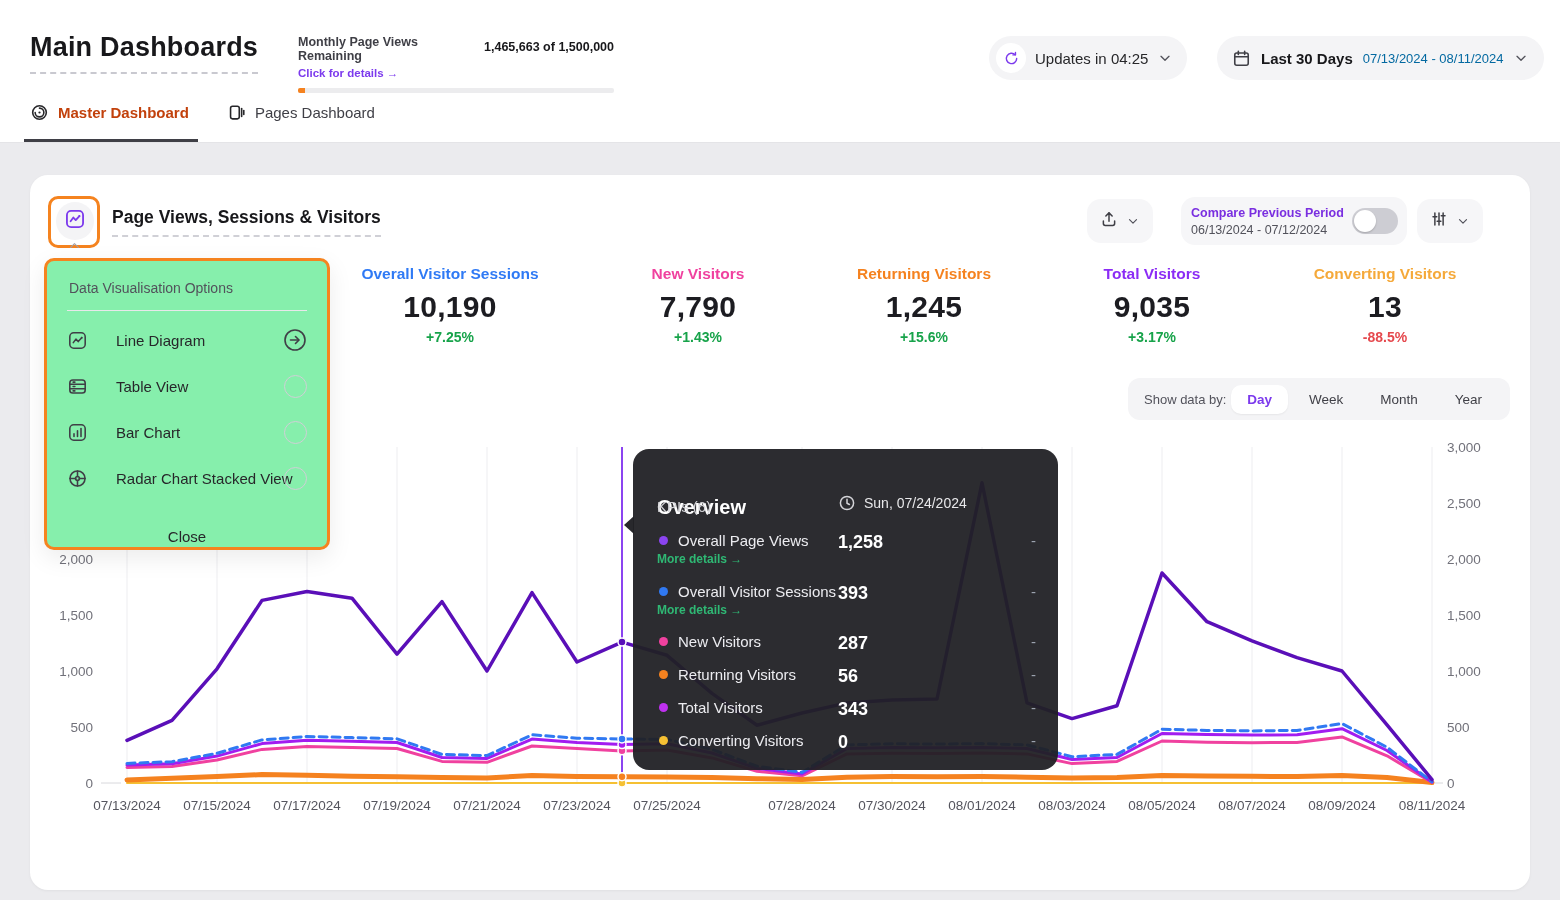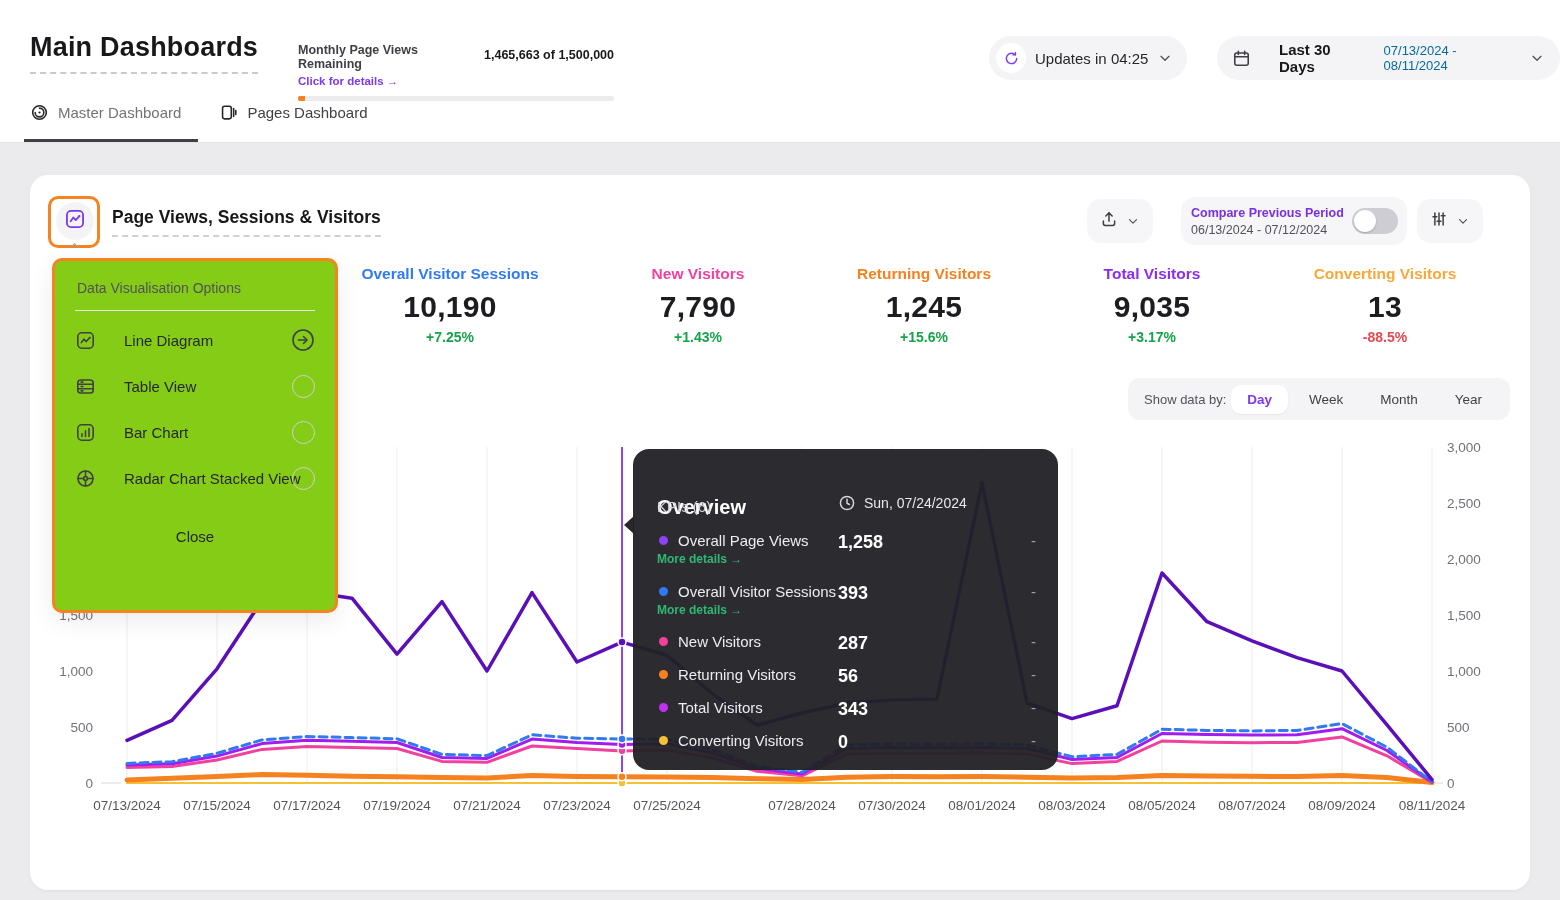--- a/index.html
+++ b/index.html
@@ -9,41 +9,41 @@
     background:#ebebee; color:#18181b;
     position:relative; overflow:hidden;
   }
 
   
   .topbar { position:absolute; left:0; top:0; width:1560px; height:143px;
             background:#fff; border-bottom:1px solid #e4e4e7; z-index:3; }
   .page-title { position:absolute; left:30px; top:32px; font-size:27px; font-weight:700;
                 letter-spacing:.2px; padding-bottom:9px; border-bottom:2px dashed #c9c9d0; }
   .quota { position:absolute; left:298px; top:35px; width:316px; }
-  .quota-top { display:flex; justify-content:center; align-items:flex-start;margin-top:8px; }
+  .quota-top { display:flex; justify-content:center; align-items:flex-start; }
   .quota-label { font-size:12.5px; font-weight:600; color:#3f3f46; }
   .quota-usage { font-size:12.5px; font-weight:700; color:#18181b; white-space:nowrap; margin-top:5px; }
   .quota-link { font-size:11.5px; font-weight:600; color:#7c3aed; margin-top:3px; display:inline-block; cursor:pointer; }
   .quota-bar { margin-top:7px; height:5px; background:#ececee; border-radius:2px; overflow:hidden; }
   .quota-fill { height:100%; background:#f5821f; }
 
   .pill { position:absolute; display:flex; align-items:center; background:#f4f4f6; border-radius:22px; }
   #updates-pill { left:989px; top:36px; height:44px; padding:0 14px 0 7px; gap:9px; cursor:pointer; }
   .icon-bubble { width:30px; height:30px; border-radius:50%; background:#fff;
                  display:flex; align-items:center; justify-content:center; color:#7c3aed; }
   #updates-pill .lbl { font-size:15px; font-weight:500; color:#27272a; }
-  #daterange-pill { left:1217px; top:36px; height:44px; padding:0 15px; gap:28px; cursor:pointer; }
+  #daterange-pill { left:1217px; top:36px; height:44px; padding:0 15px; gap:10px; cursor:pointer; }
   #daterange-pill .lbl { font-size:15px; font-weight:700; color:#18181b; }
   #daterange-pill .rng { font-size:13px; color:#0369a1; }
   .chev { color:#52525b; display:flex; }
 
   .tabs { position:absolute; left:30px; top:103px; display:flex; gap:38px; }
   .tab { display:flex; align-items:center; gap:9px; font-size:15px; cursor:pointer; }
   .tab .ticon { display:flex; color:#27272a; }
-  .tab.active { font-weight:400; color:#737373; }
+  .tab.active { font-weight:700; color:#c2410c; }
   .tab:not(.active) { font-weight:500; color:#3f3f46; }
   .tab-underline { position:absolute; left:24px; top:139px; width:174px; height:2.5px; background:#3f3f46; }
 
   
   .card { position:absolute; left:30px; top:175px; width:1500px; height:715px;
           background:#fff; border-radius:18px; box-shadow:0 1px 3px rgba(0,0,0,.05); }
 
   .chart-type-annot { position:absolute; left:18px; top:21px; width:52px; height:52px;
                       border:3.5px solid #f5831f; border-radius:10px; z-index:4; }
   .chart-type-btn { position:absolute; left:5px; top:3px; width:38px; height:38px; border-radius:50%;
@@ -76,21 +76,21 @@
 
   
   #showby { position:absolute; left:1098px; top:203px; width:382px; height:42px; background:#f4f4f6;
             border-radius:12px; display:flex; align-items:center; justify-content:space-between;
             padding:0 12px 0 16px; z-index:3; }
   .showby-label { font-size:13px; color:#52525b; }
   .showby-opt { font-size:13.5px; color:#3f3f46; padding:7px 16px; cursor:pointer; border-radius:10px; white-space:nowrap; }
   .showby-opt.sel { background:#fff; color:#7c3aed; font-weight:700; box-shadow:0 1px 2px rgba(0,0,0,.06); }
 
   
-  .viz-panel { position:absolute; left:22px; top:83px; width:286px; height:355px; background:#84cc16;
+  .viz-panel { position:absolute; left:14px; top:83px; width:286px; height:292px; background:#86efac;
                border:3.5px solid #f5831f; border-radius:10px; z-index:6;
                box-shadow:0 8px 24px rgba(0,0,0,.08); padding:17px 20px 0; }
   .viz-title { font-size:14px; color:#52525b; padding:2px 2px 14px; border-bottom:1px solid #e8e8ea; }
   #viz-items { margin-top:6px; }
   .viz-item { display:flex; align-items:center; height:46px; gap:28px; cursor:pointer; position:relative; }
   .viz-item .vicon { color:#3f3f46; display:flex; }
   .viz-item .vlabel { font-size:15px; font-weight:500; color:#27272a; white-space:nowrap; }
   .viz-item .vctrl { position:absolute; right:0; display:flex; }
   .radio { width:23px; height:23px; border-radius:50%; border:1.5px solid #cfcfd6; display:block; }
   .arrow-ctrl { color:#3f3f46; display:flex; }

